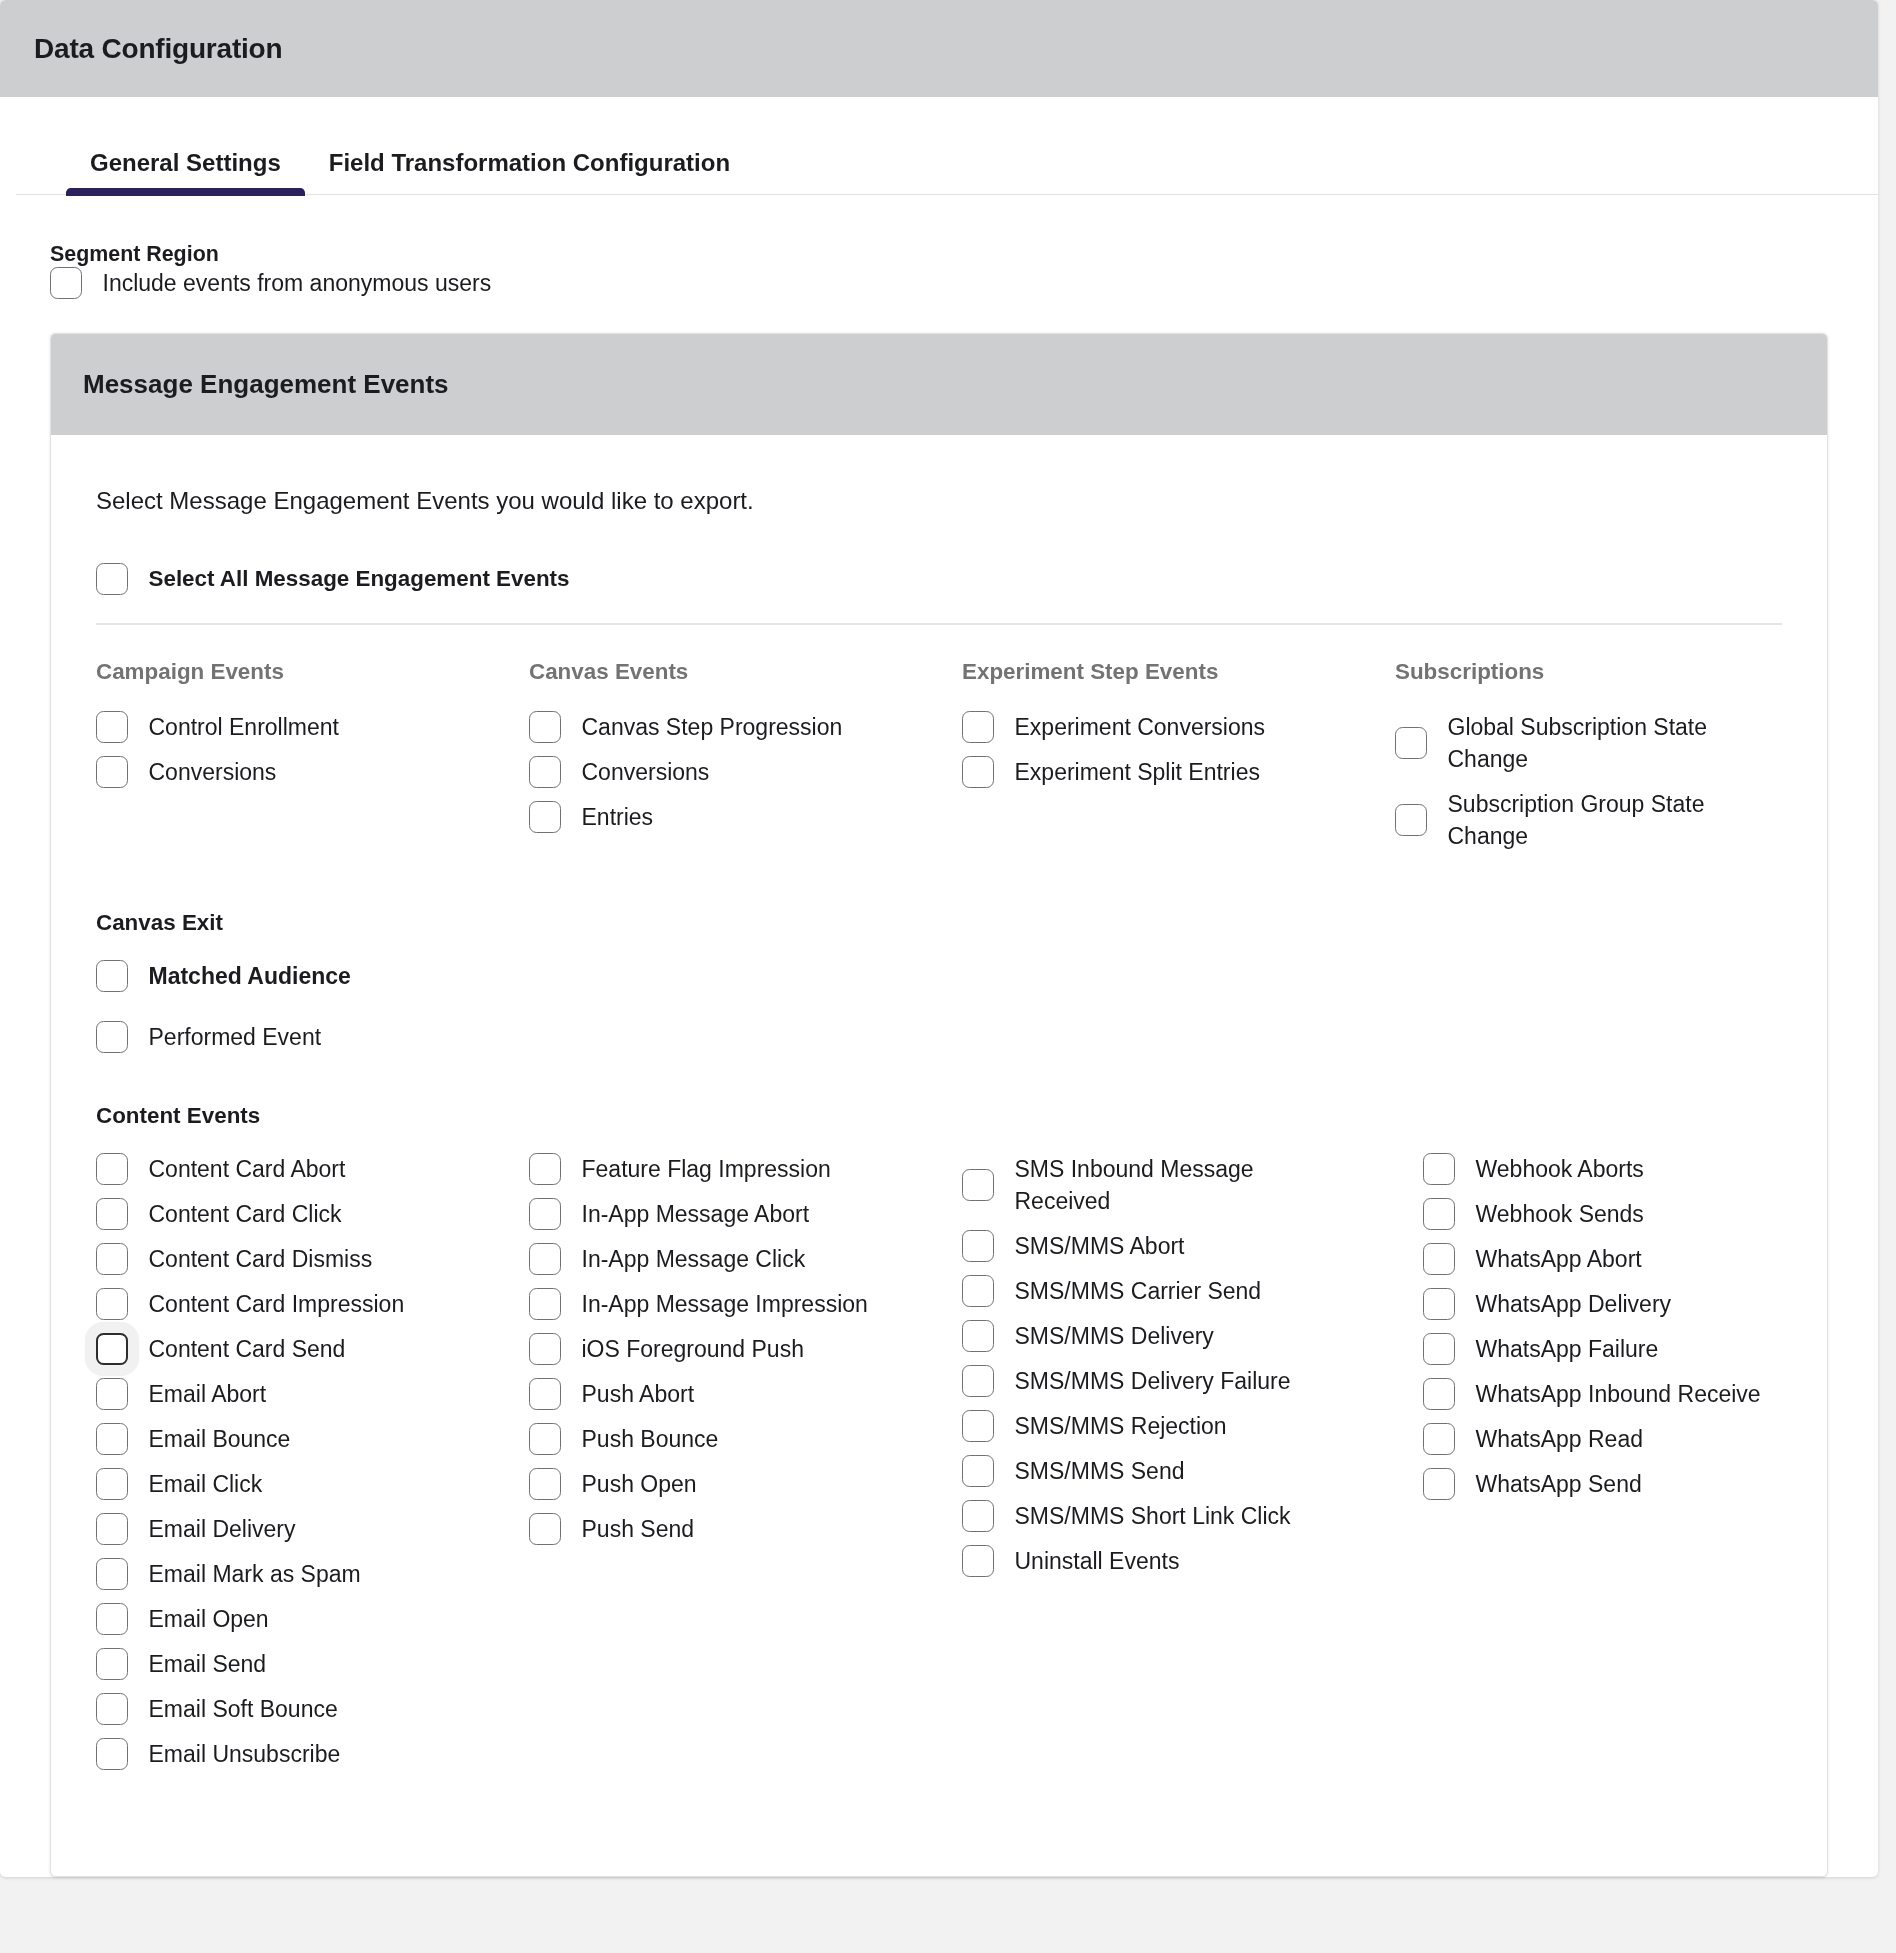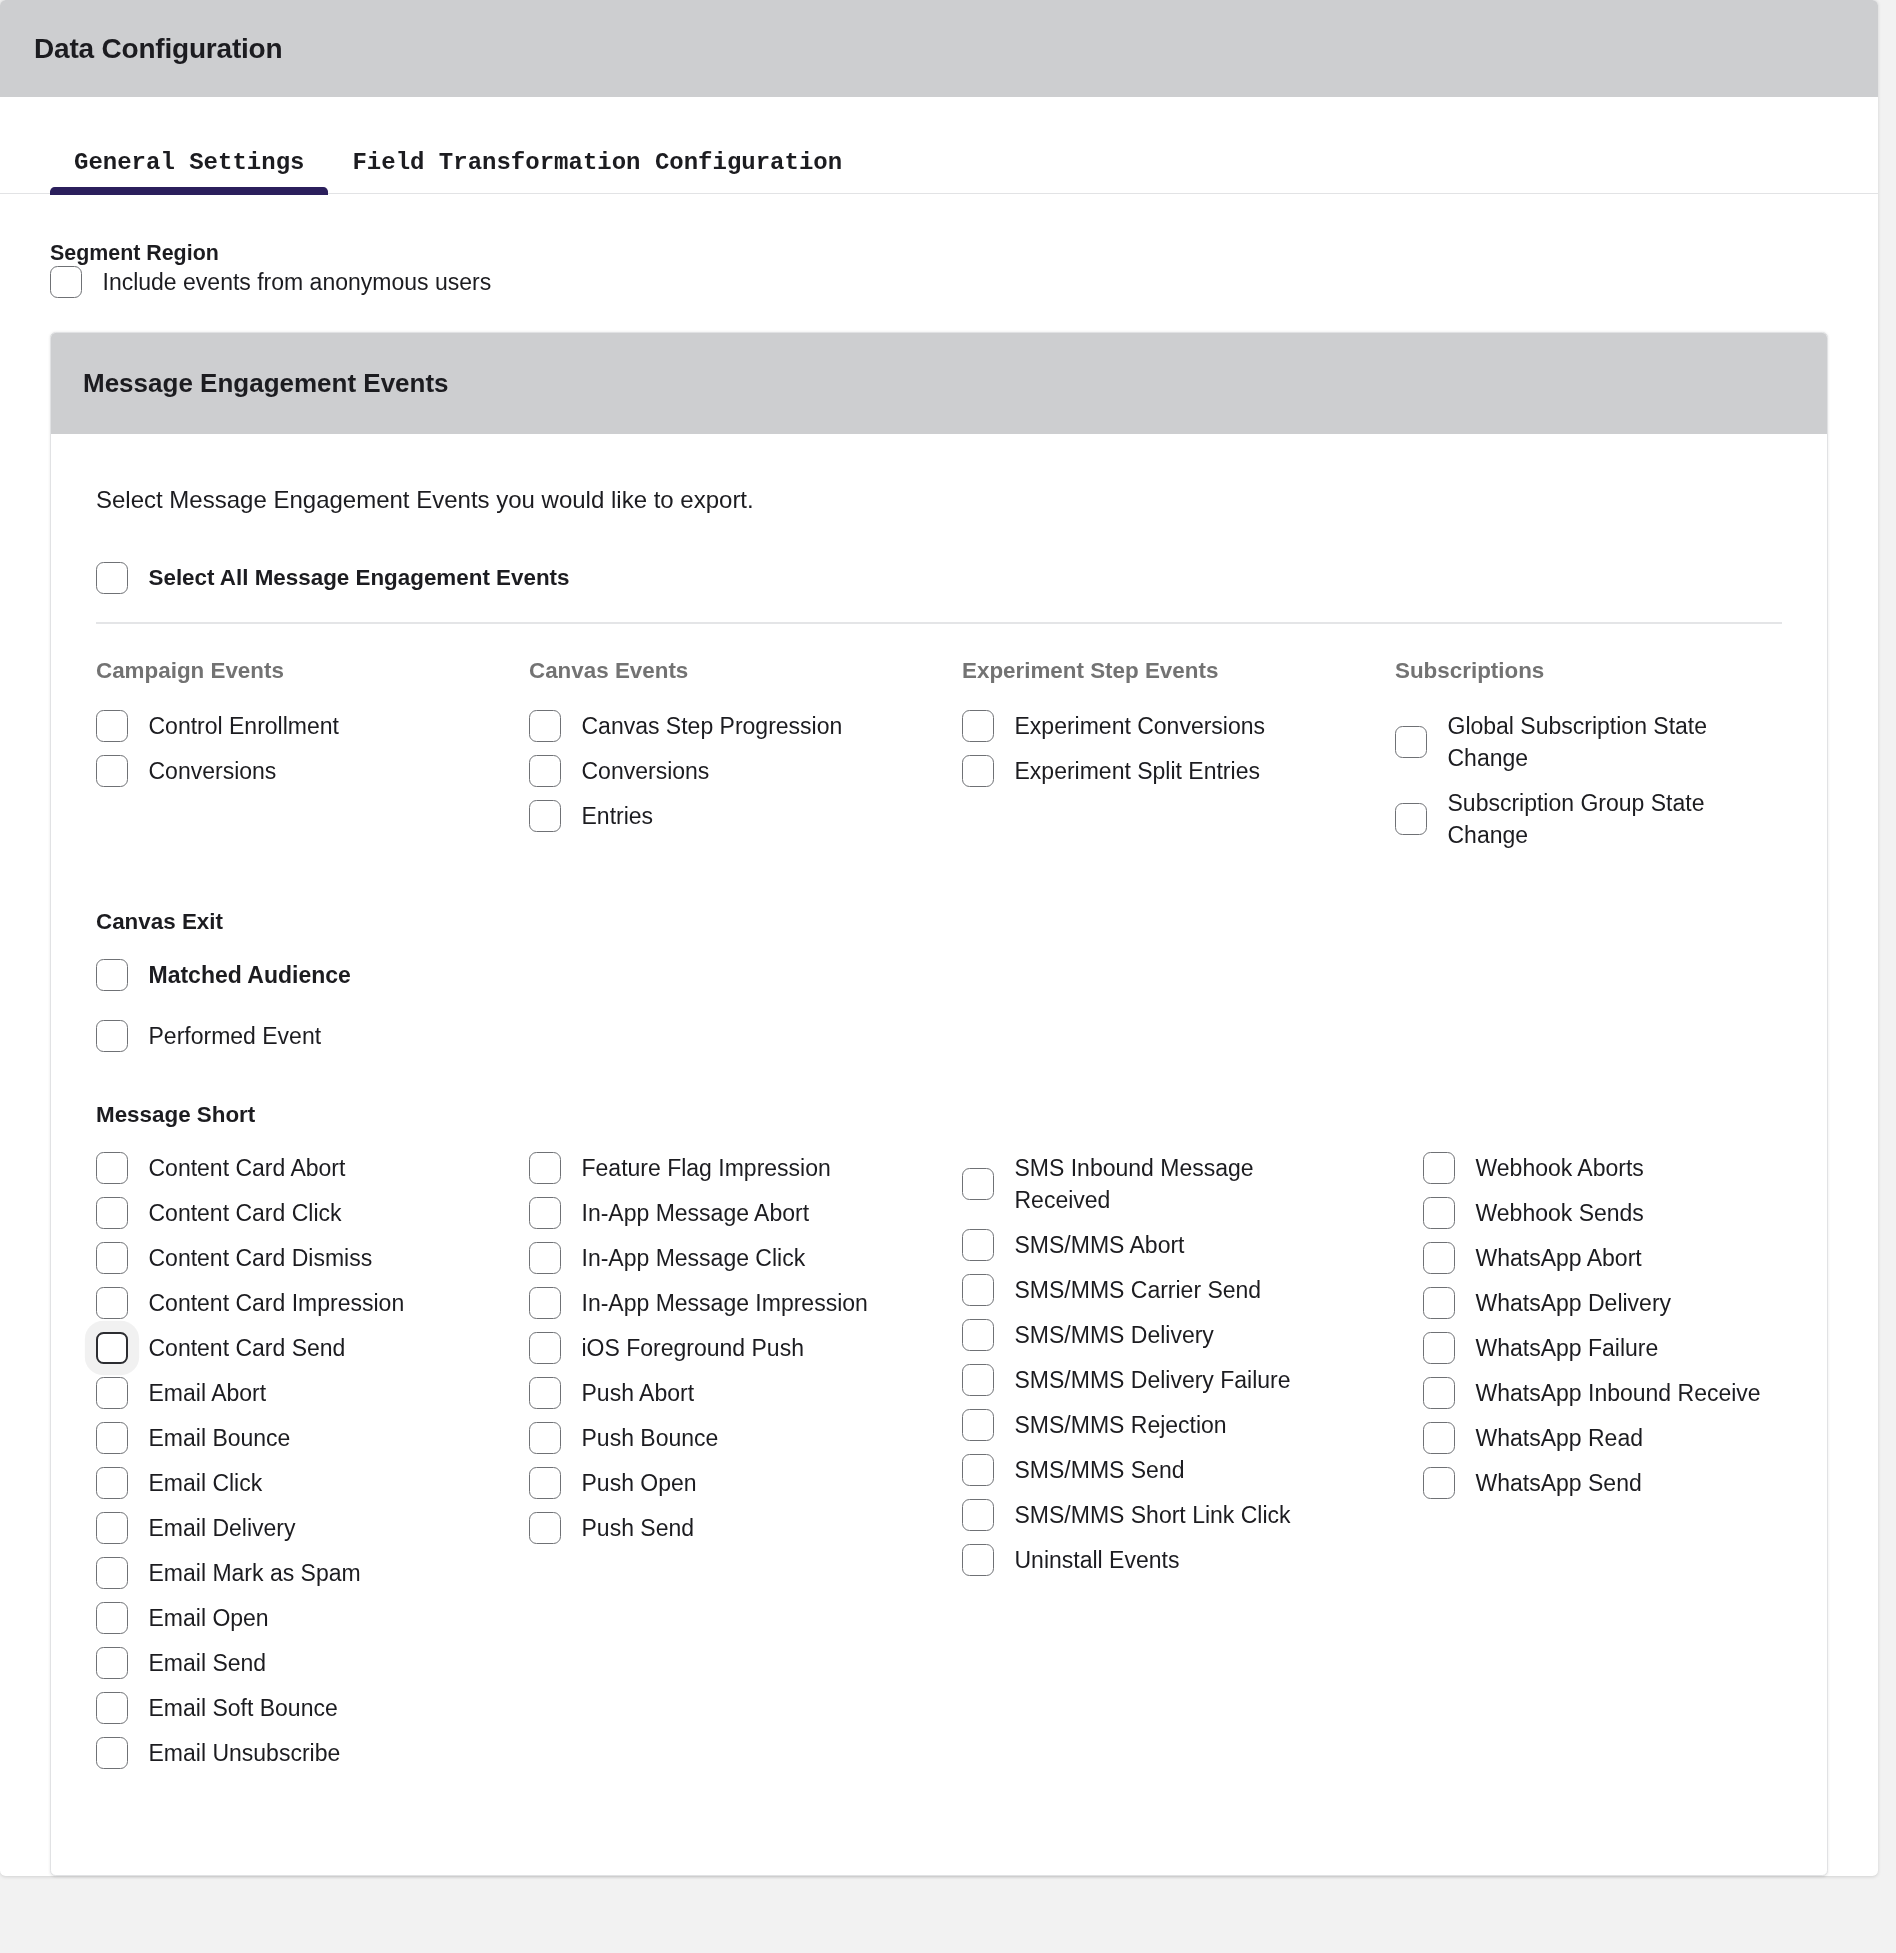--- a/index.html
+++ b/index.html
@@ -40,23 +40,22 @@
   .outer-header h1 {
     margin: 0;
     font-size: 28px;
     font-weight: bold;
     color: #1c1c20;
     letter-spacing: -0.2px;
   }
 
   
   .tabs-wrap {
-    padding: 52px 0 0 0;
+    padding: 52px 0 0 16px;
     position: relative;
-    font-family: Liberation Mono, monospace;
   }
   .tabs {
     display: flex;
     align-items: flex-end;
     padding-left: 50px;
     border-bottom: 1.9px solid #e2e3e5;
     position: relative;
   }
   .tab {
     padding: 0 24px 17px 24px;
@@ -365,21 +364,21 @@
             <li style="margin-bottom:13px;">
               <label class="cb-row">
                 <span class="cb"></span>
                 <span class="cb-label">Performed Event</span>
               </label>
             </li>
           </ul>
         </div>
 
         <div class="section-block" style="margin-top:50px;">
-          <div class="section-title">Message Short</div>
+          <div class="section-title">Content Events</div>
           <div class="msg-cols">
             <div class="col">
               <ul>
                   <li>
                     <label class="cb-row">
                       <span class="cb"></span>
                       <span class="cb-label">Content Card Abort</span>
                     </label>
                   </li>
                   <li>

